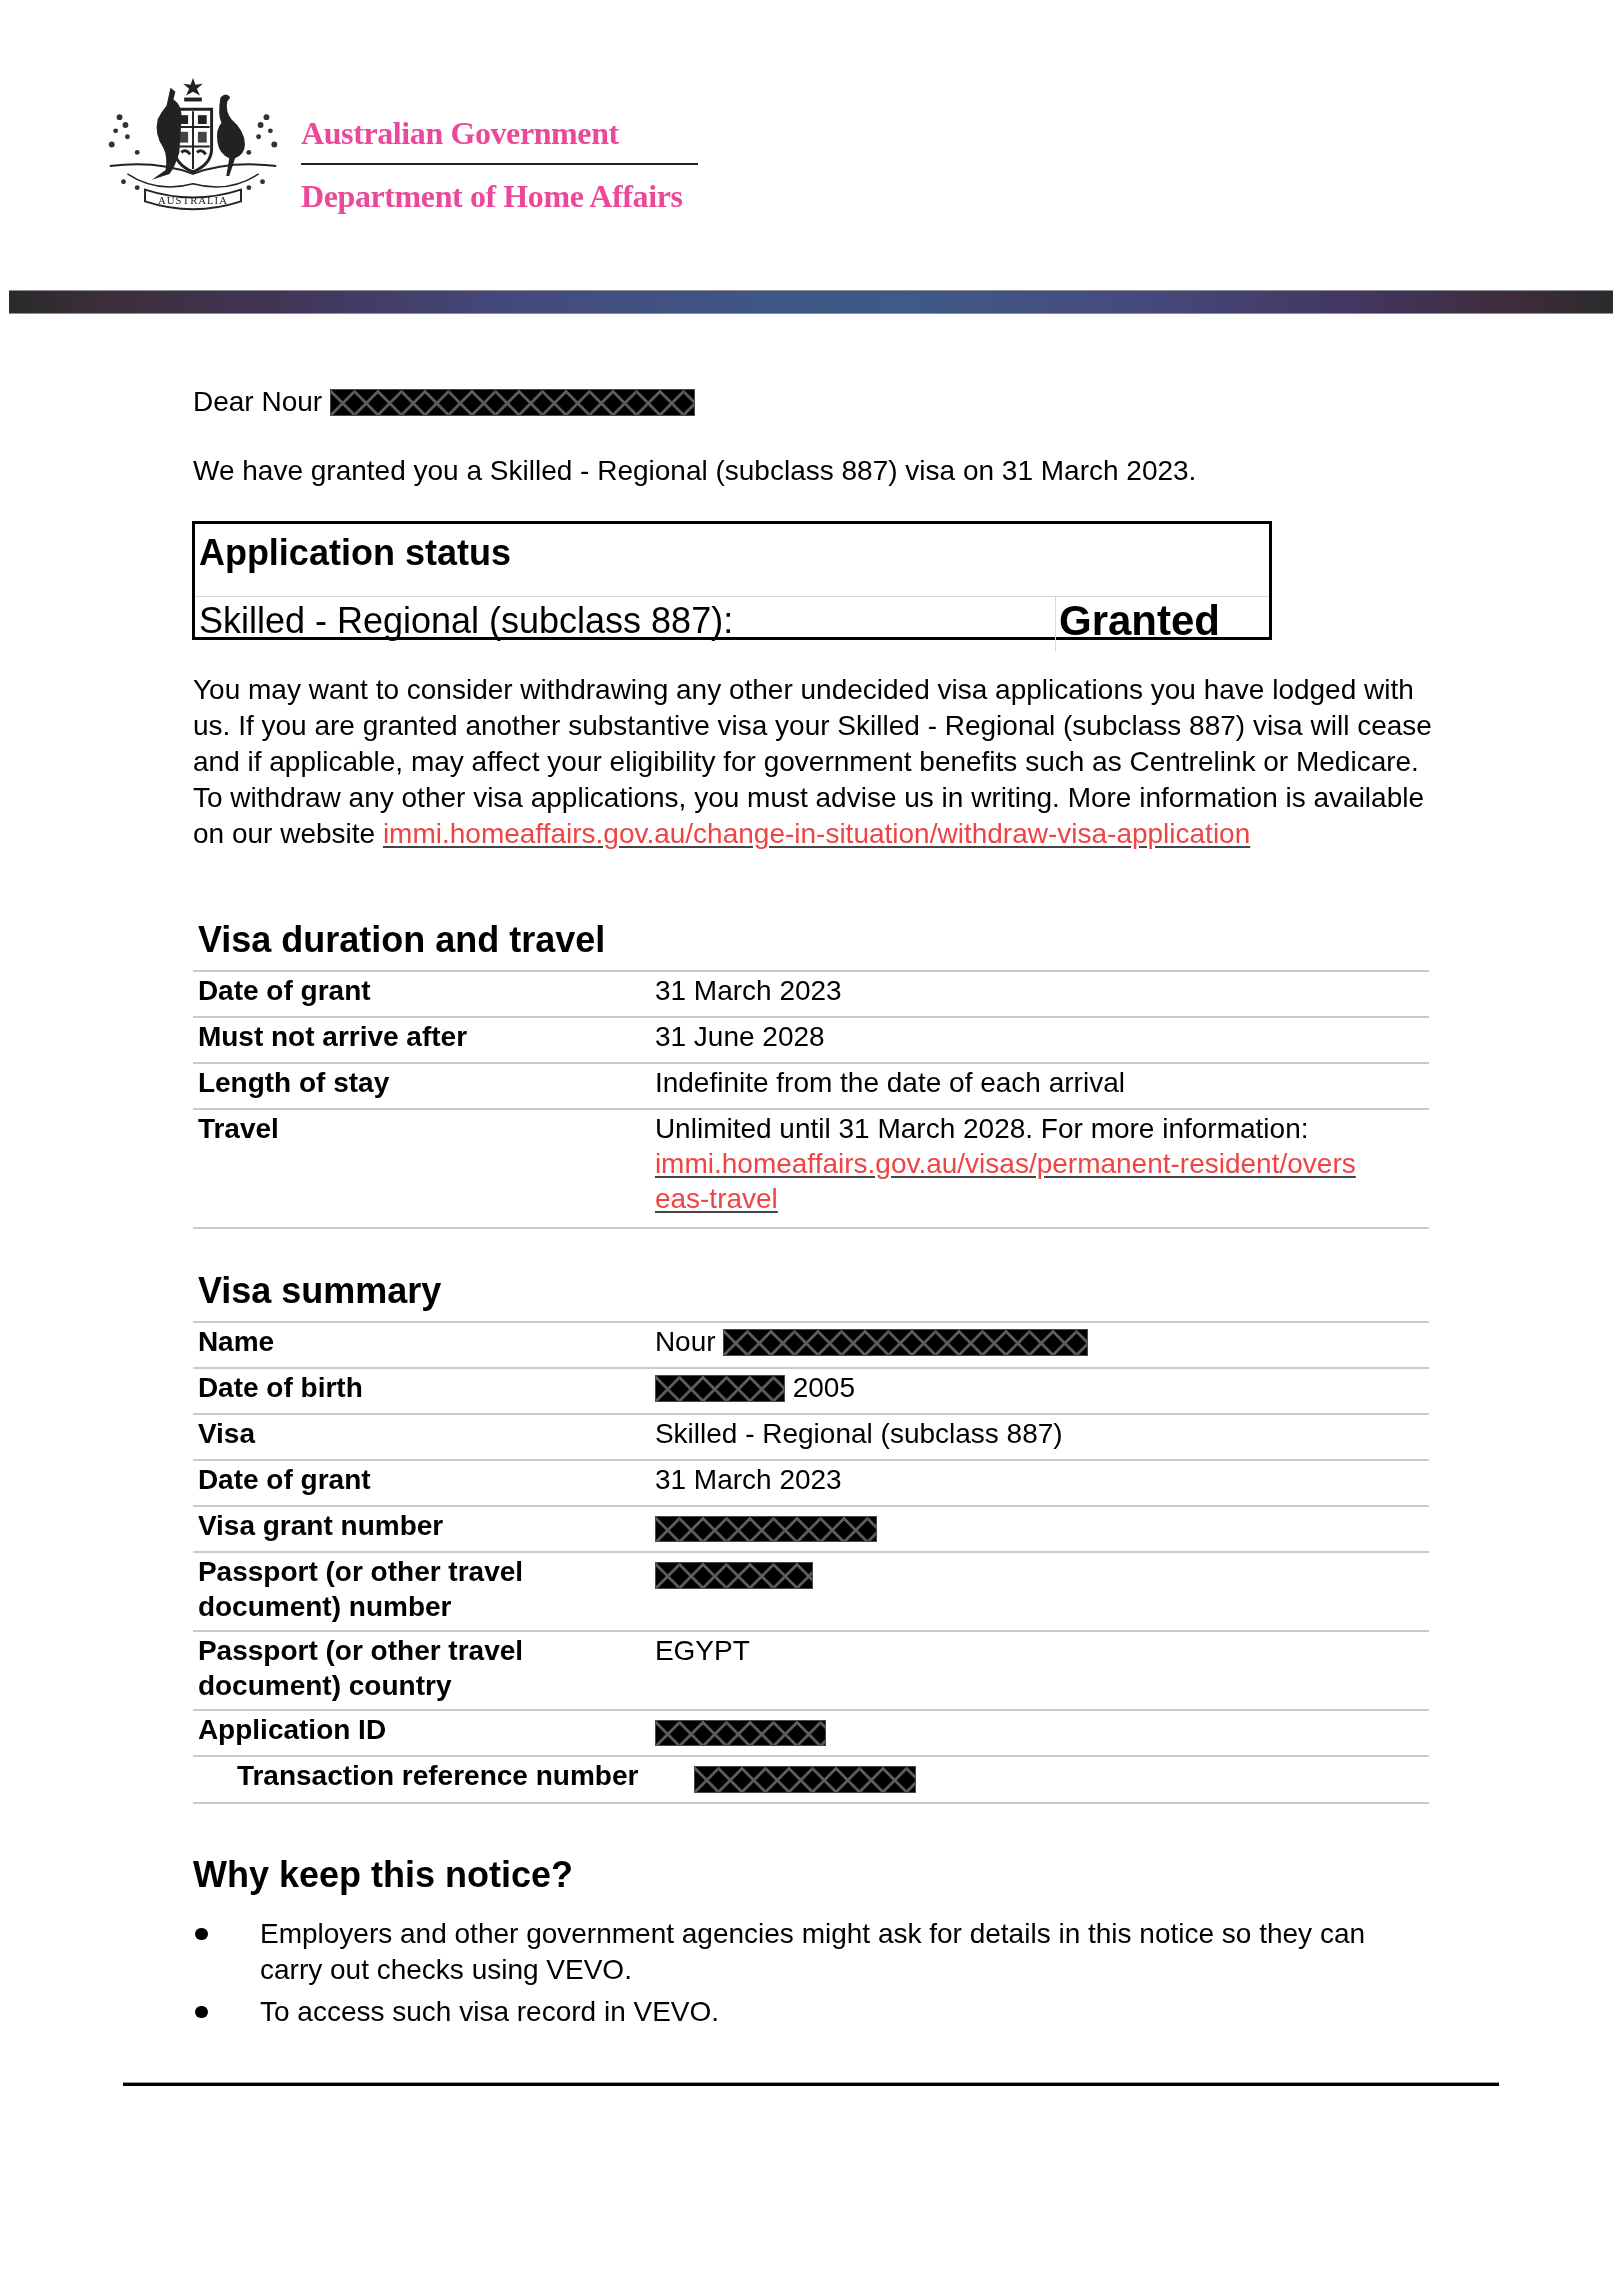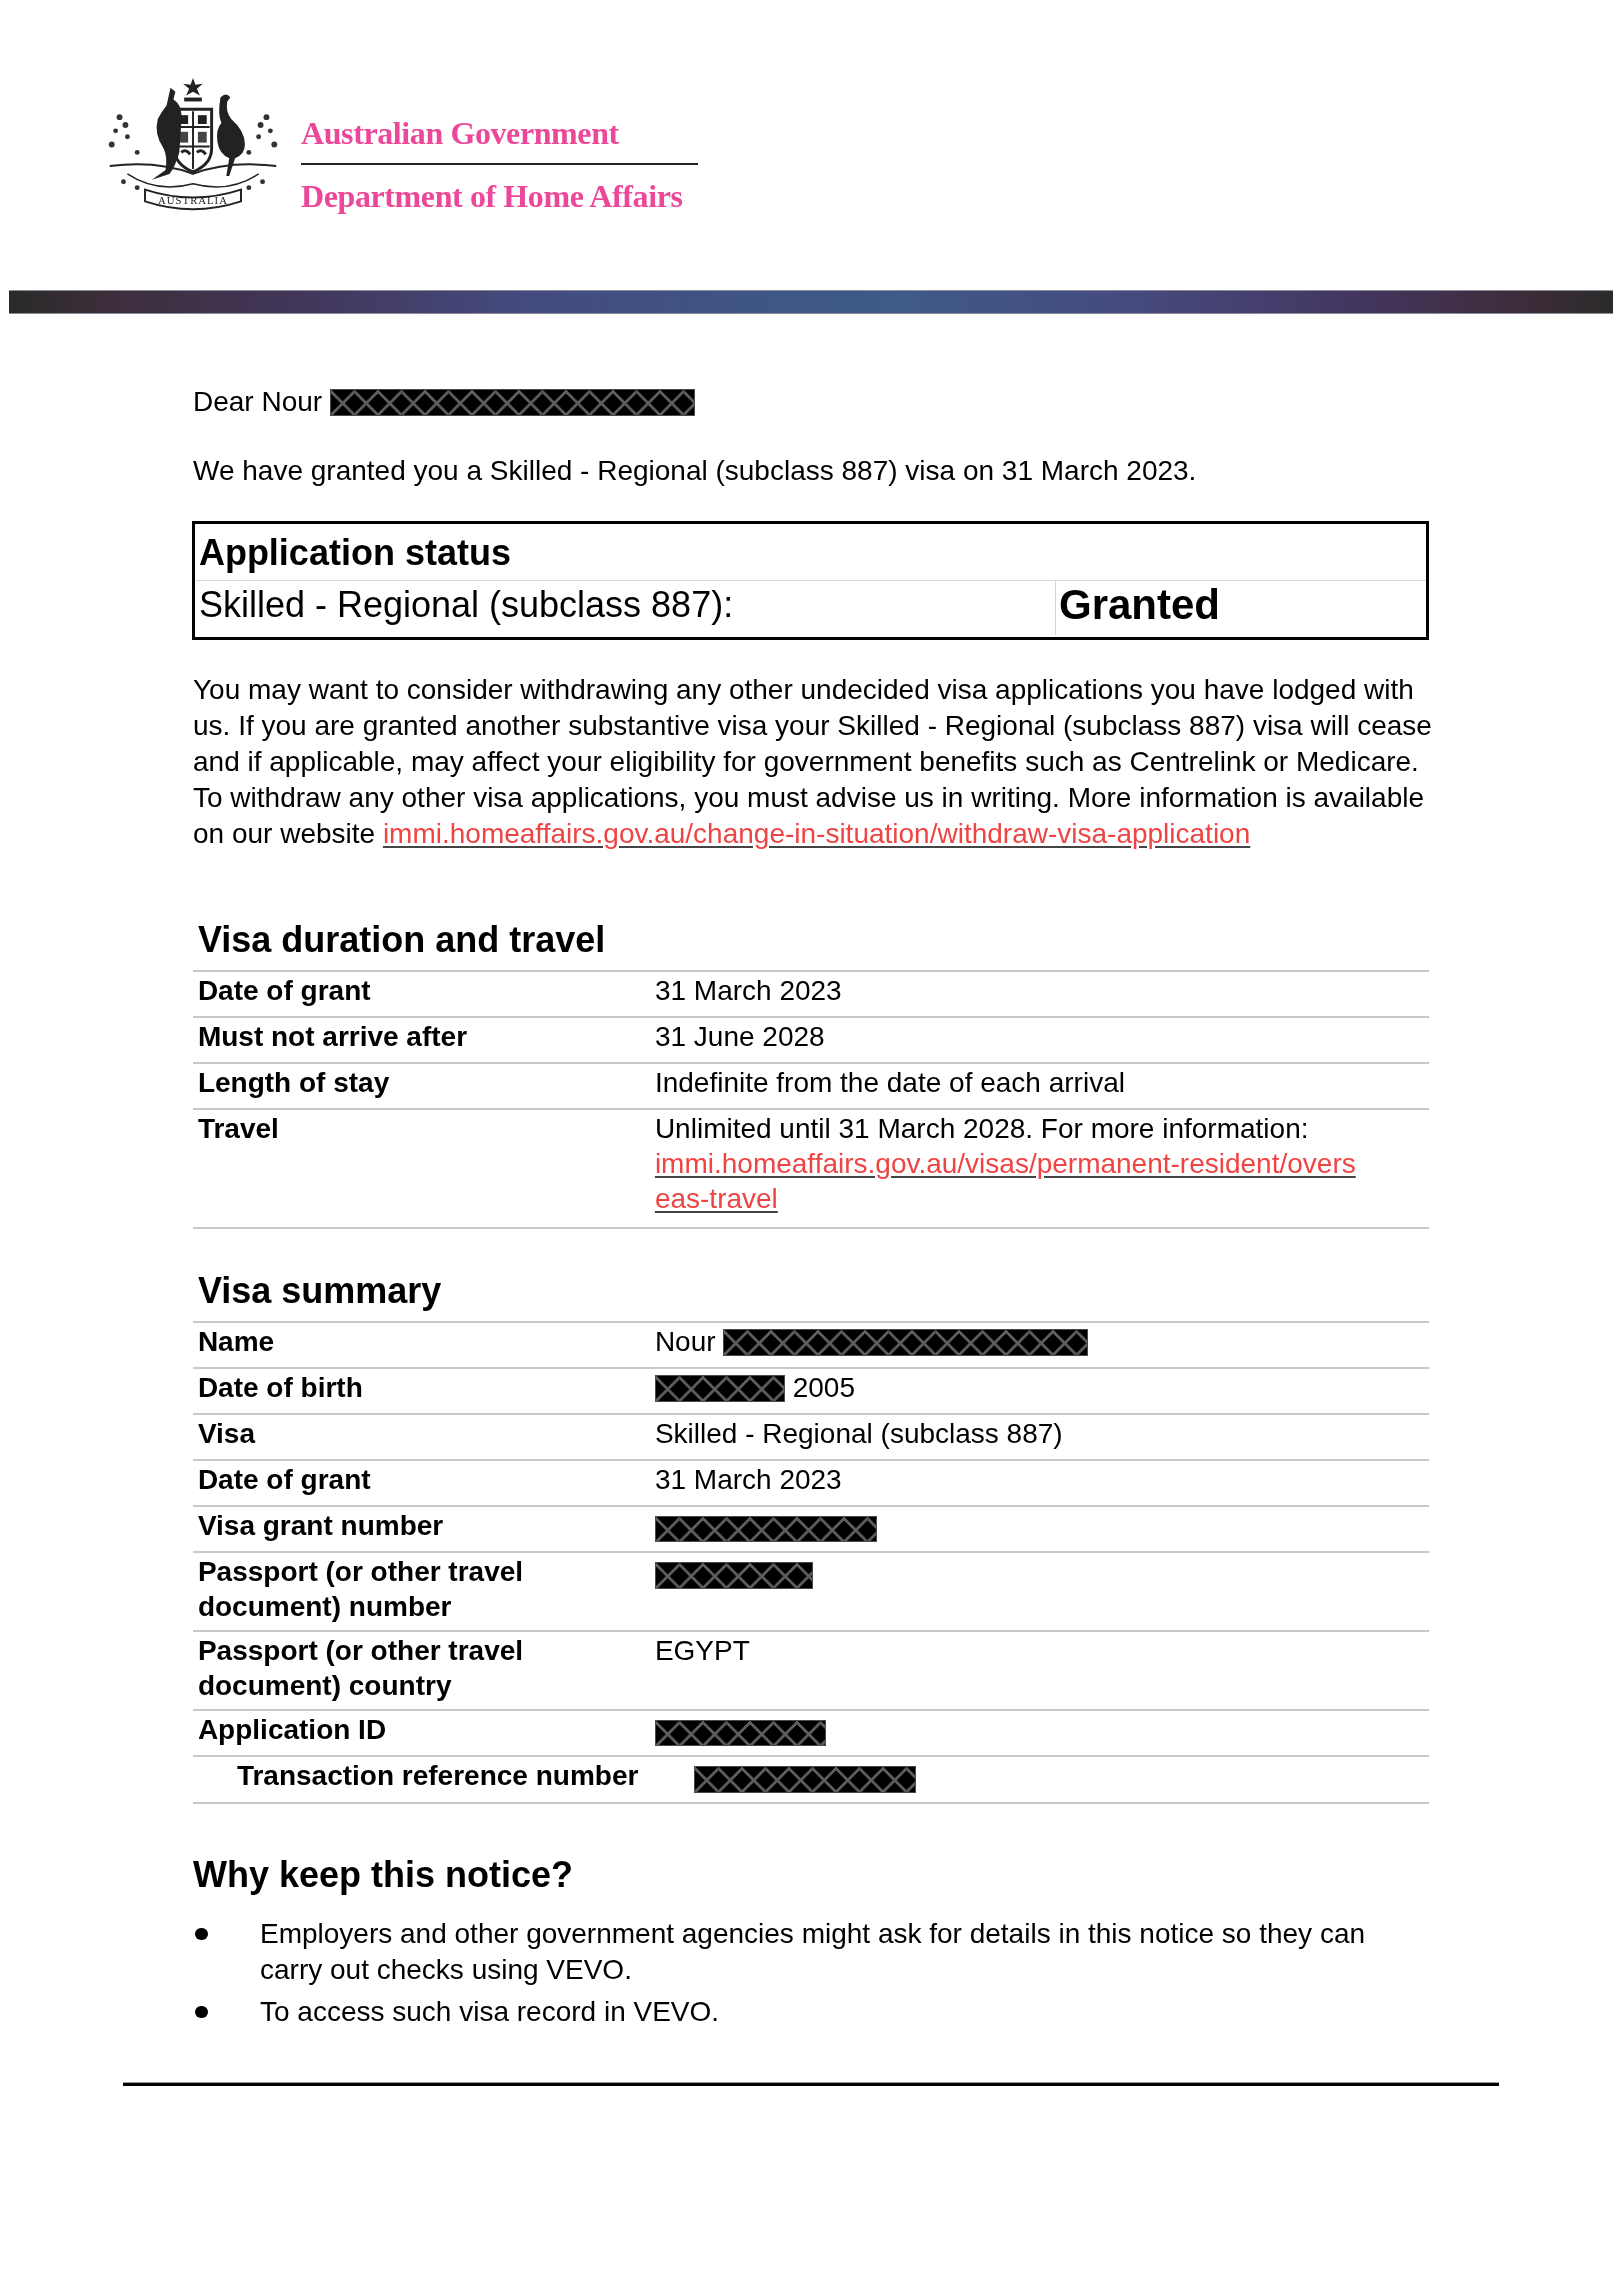--- a/index.html
+++ b/index.html
@@ -110,21 +110,21 @@
     .w-grant { width: 222px; }
     .w-pass  { width: 158px; }
     .w-appid { width: 171px; }
     .w-trn   { width: 222px; }
 
     
     .status-box {
       position: absolute;
       top: 521px;
       left: -1px;
-      width: 1237px;
+      width: 1080px;
       height: 119px;
       border: 3.9px solid #000;
     }
     .status-title {
       position: absolute;
       left: 3.9px;
       top: 5.9px;
       font-size: 36px;
       font-weight: bold;
       line-height: 45px;
@@ -314,21 +314,21 @@
 
   <div class="greeting text">
     <span>Dear Nour</span>
     <span class="redact w-greet"></span>
   </div>
 
   <div class="intro text">We have granted you a Skilled - Regional (subclass 887) visa on 31 March 2023.</div>
 
   <div class="status-box">
     <div class="status-title">Application status</div>
-    <div class="status-row" style="height:55px;">
+    <div class="status-row" style="height:55px;margin-top:16px;">
       <div class="status-divider"></div>
       <div class="status-label">Skilled - Regional (subclass 887):</div>
       <div class="status-value">Granted</div>
     </div>
   </div>
 
   <div class="para">
     <span>You may want to consider withdrawing any other undecided visa applications you have lodged with us. If you are granted another substantive visa your Skilled - Regional (subclass 887) visa will cease and if applicable, may affect your eligibility for government benefits such as Centrelink or Medicare. To withdraw any other visa applications, you must advise us in writing. More information is available on our website </span><a class="link" href="#">immi.homeaffairs.gov.au/change-in-situation/withdraw-visa-application</a>
   </div>
 

